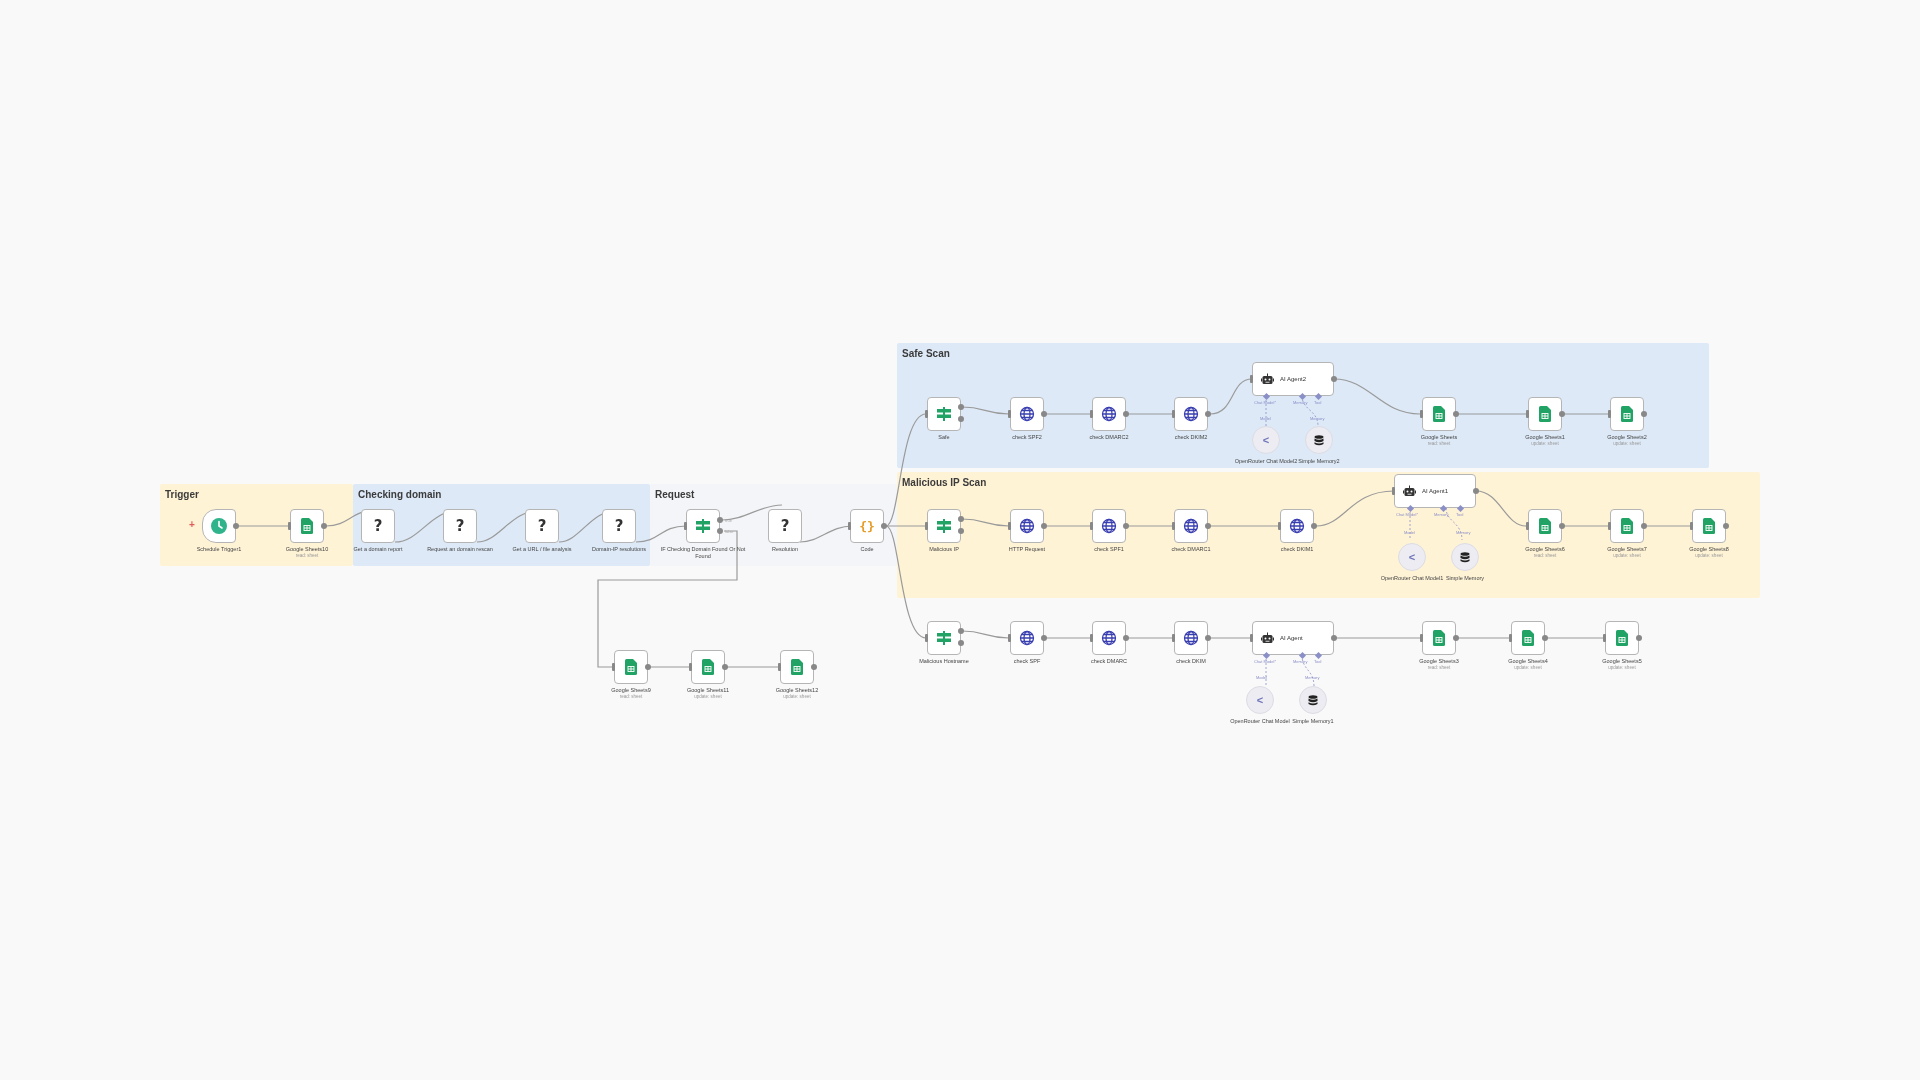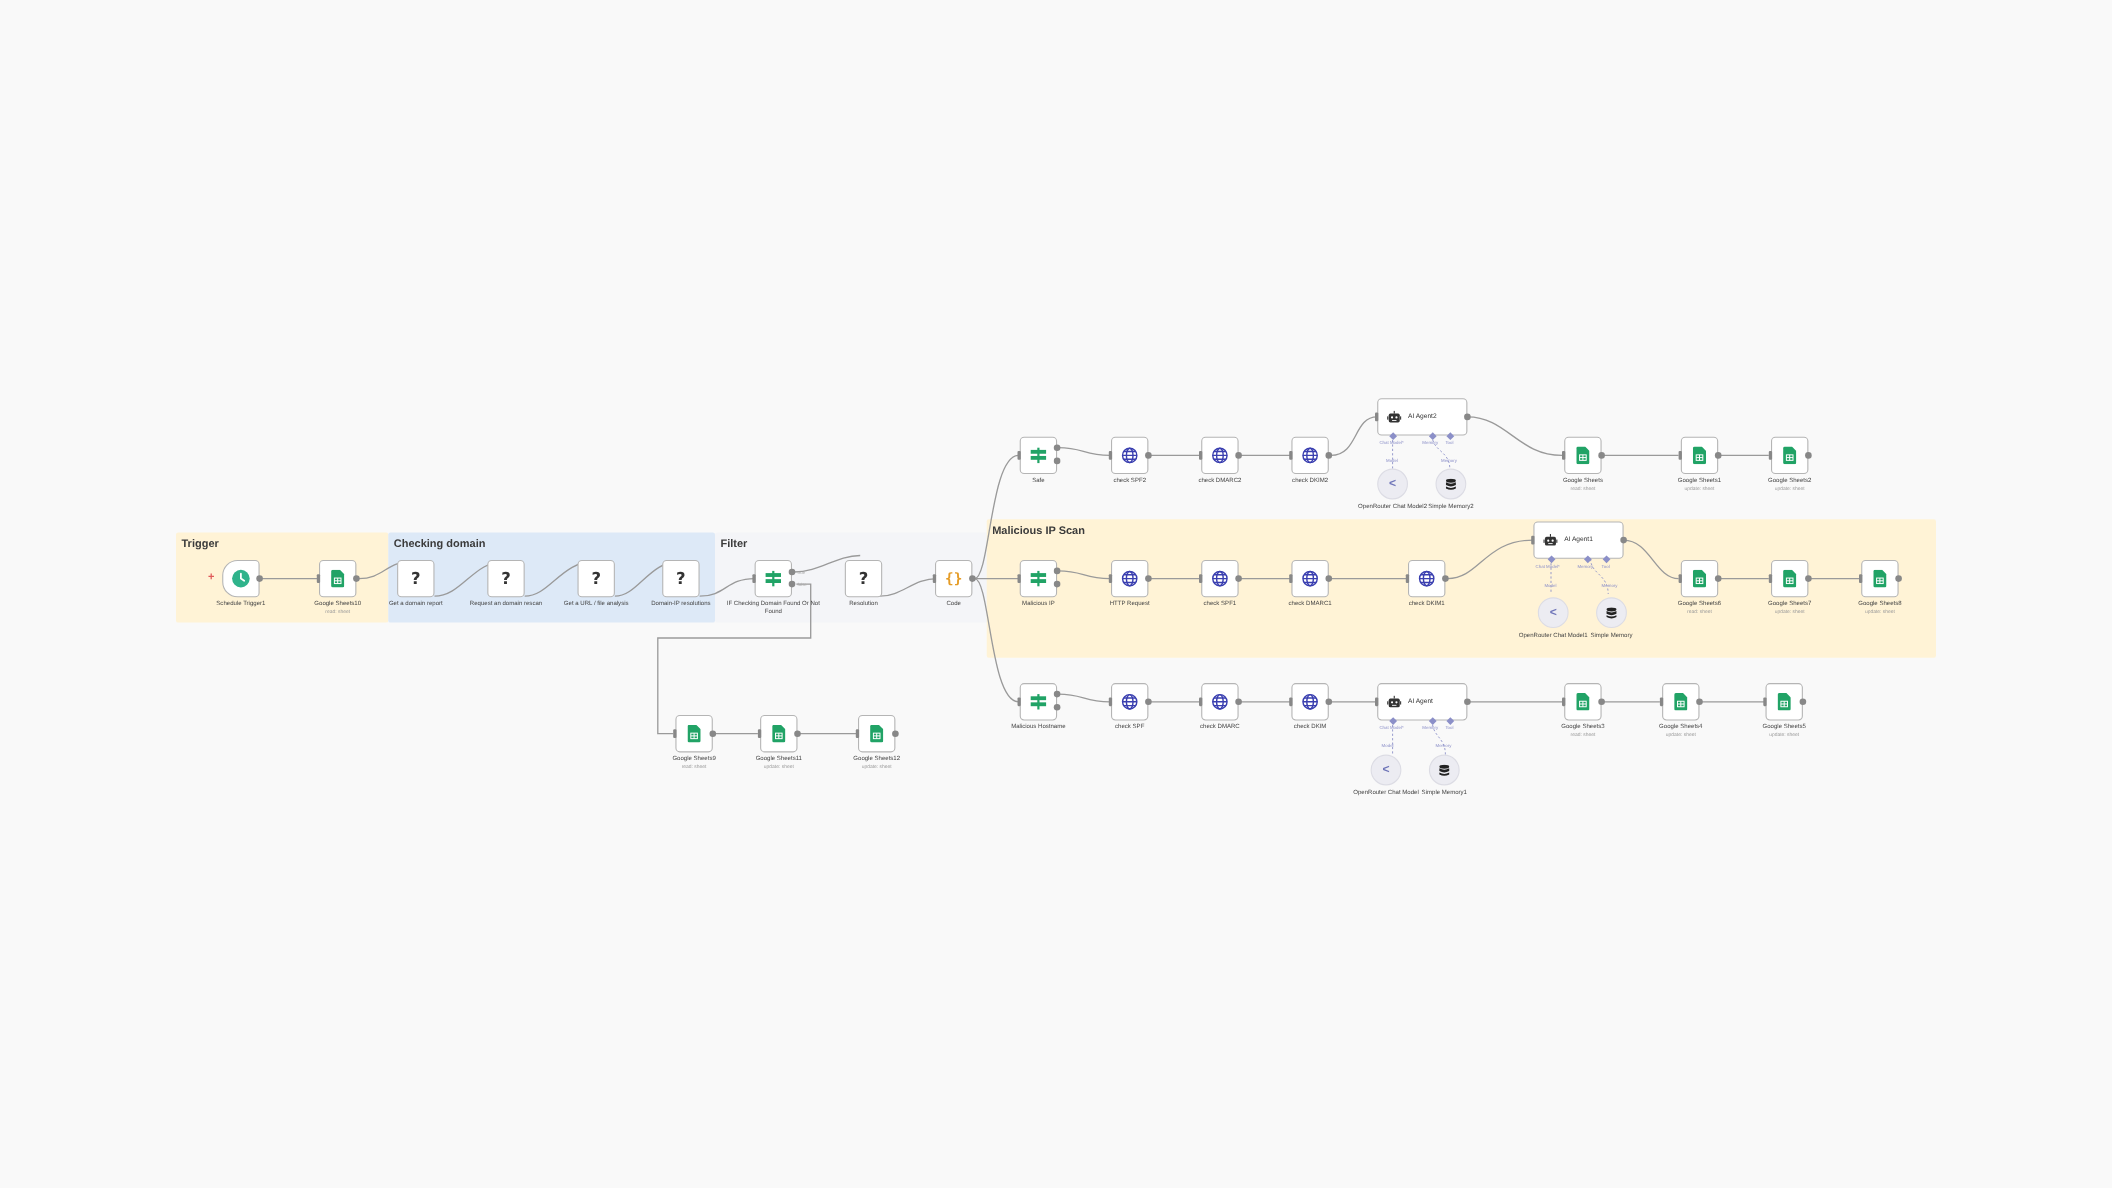--- a/index.html
+++ b/index.html
@@ -30,21 +30,24 @@
 
 <div class="canvas">
 
   <div class="sticky" style="left:160px;top:484px;width:193px;height:82px;background:#fff3d6;">
     <span class="sticky-title">Trigger</span>
   </div>
   <div class="sticky" style="left:353px;top:484px;width:297px;height:82px;background:#dde9f7;">
     <span class="sticky-title">Checking domain</span>
   </div>
   <div class="sticky" style="left:650px;top:484px;width:250px;height:82px;background:#f4f5f8;">
-    <span class="sticky-title">Filter</span>
+    <span class="sticky-title">Request</span>
+  </div>
+  <div class="sticky" style="left:897px;top:343px;width:812px;height:125px;background:#dde9f7;">
+    <span class="sticky-title">Safe Scan</span>
   </div>
   <div class="sticky" style="left:897px;top:472px;width:863px;height:126px;background:#fff3d6;">
     <span class="sticky-title">Malicious IP Scan</span>
   </div>
 
   <svg class="wires" width="1920" height="1080" fill="none" stroke="#9a9a9a" stroke-width="1.2">
 
     <path d="M236 526 L289 526"></path>
     <path d="M326 526 C350 526 350 510 378 510"></path>
     <path d="M395 542 C420 542 430 510 460 510"></path>

